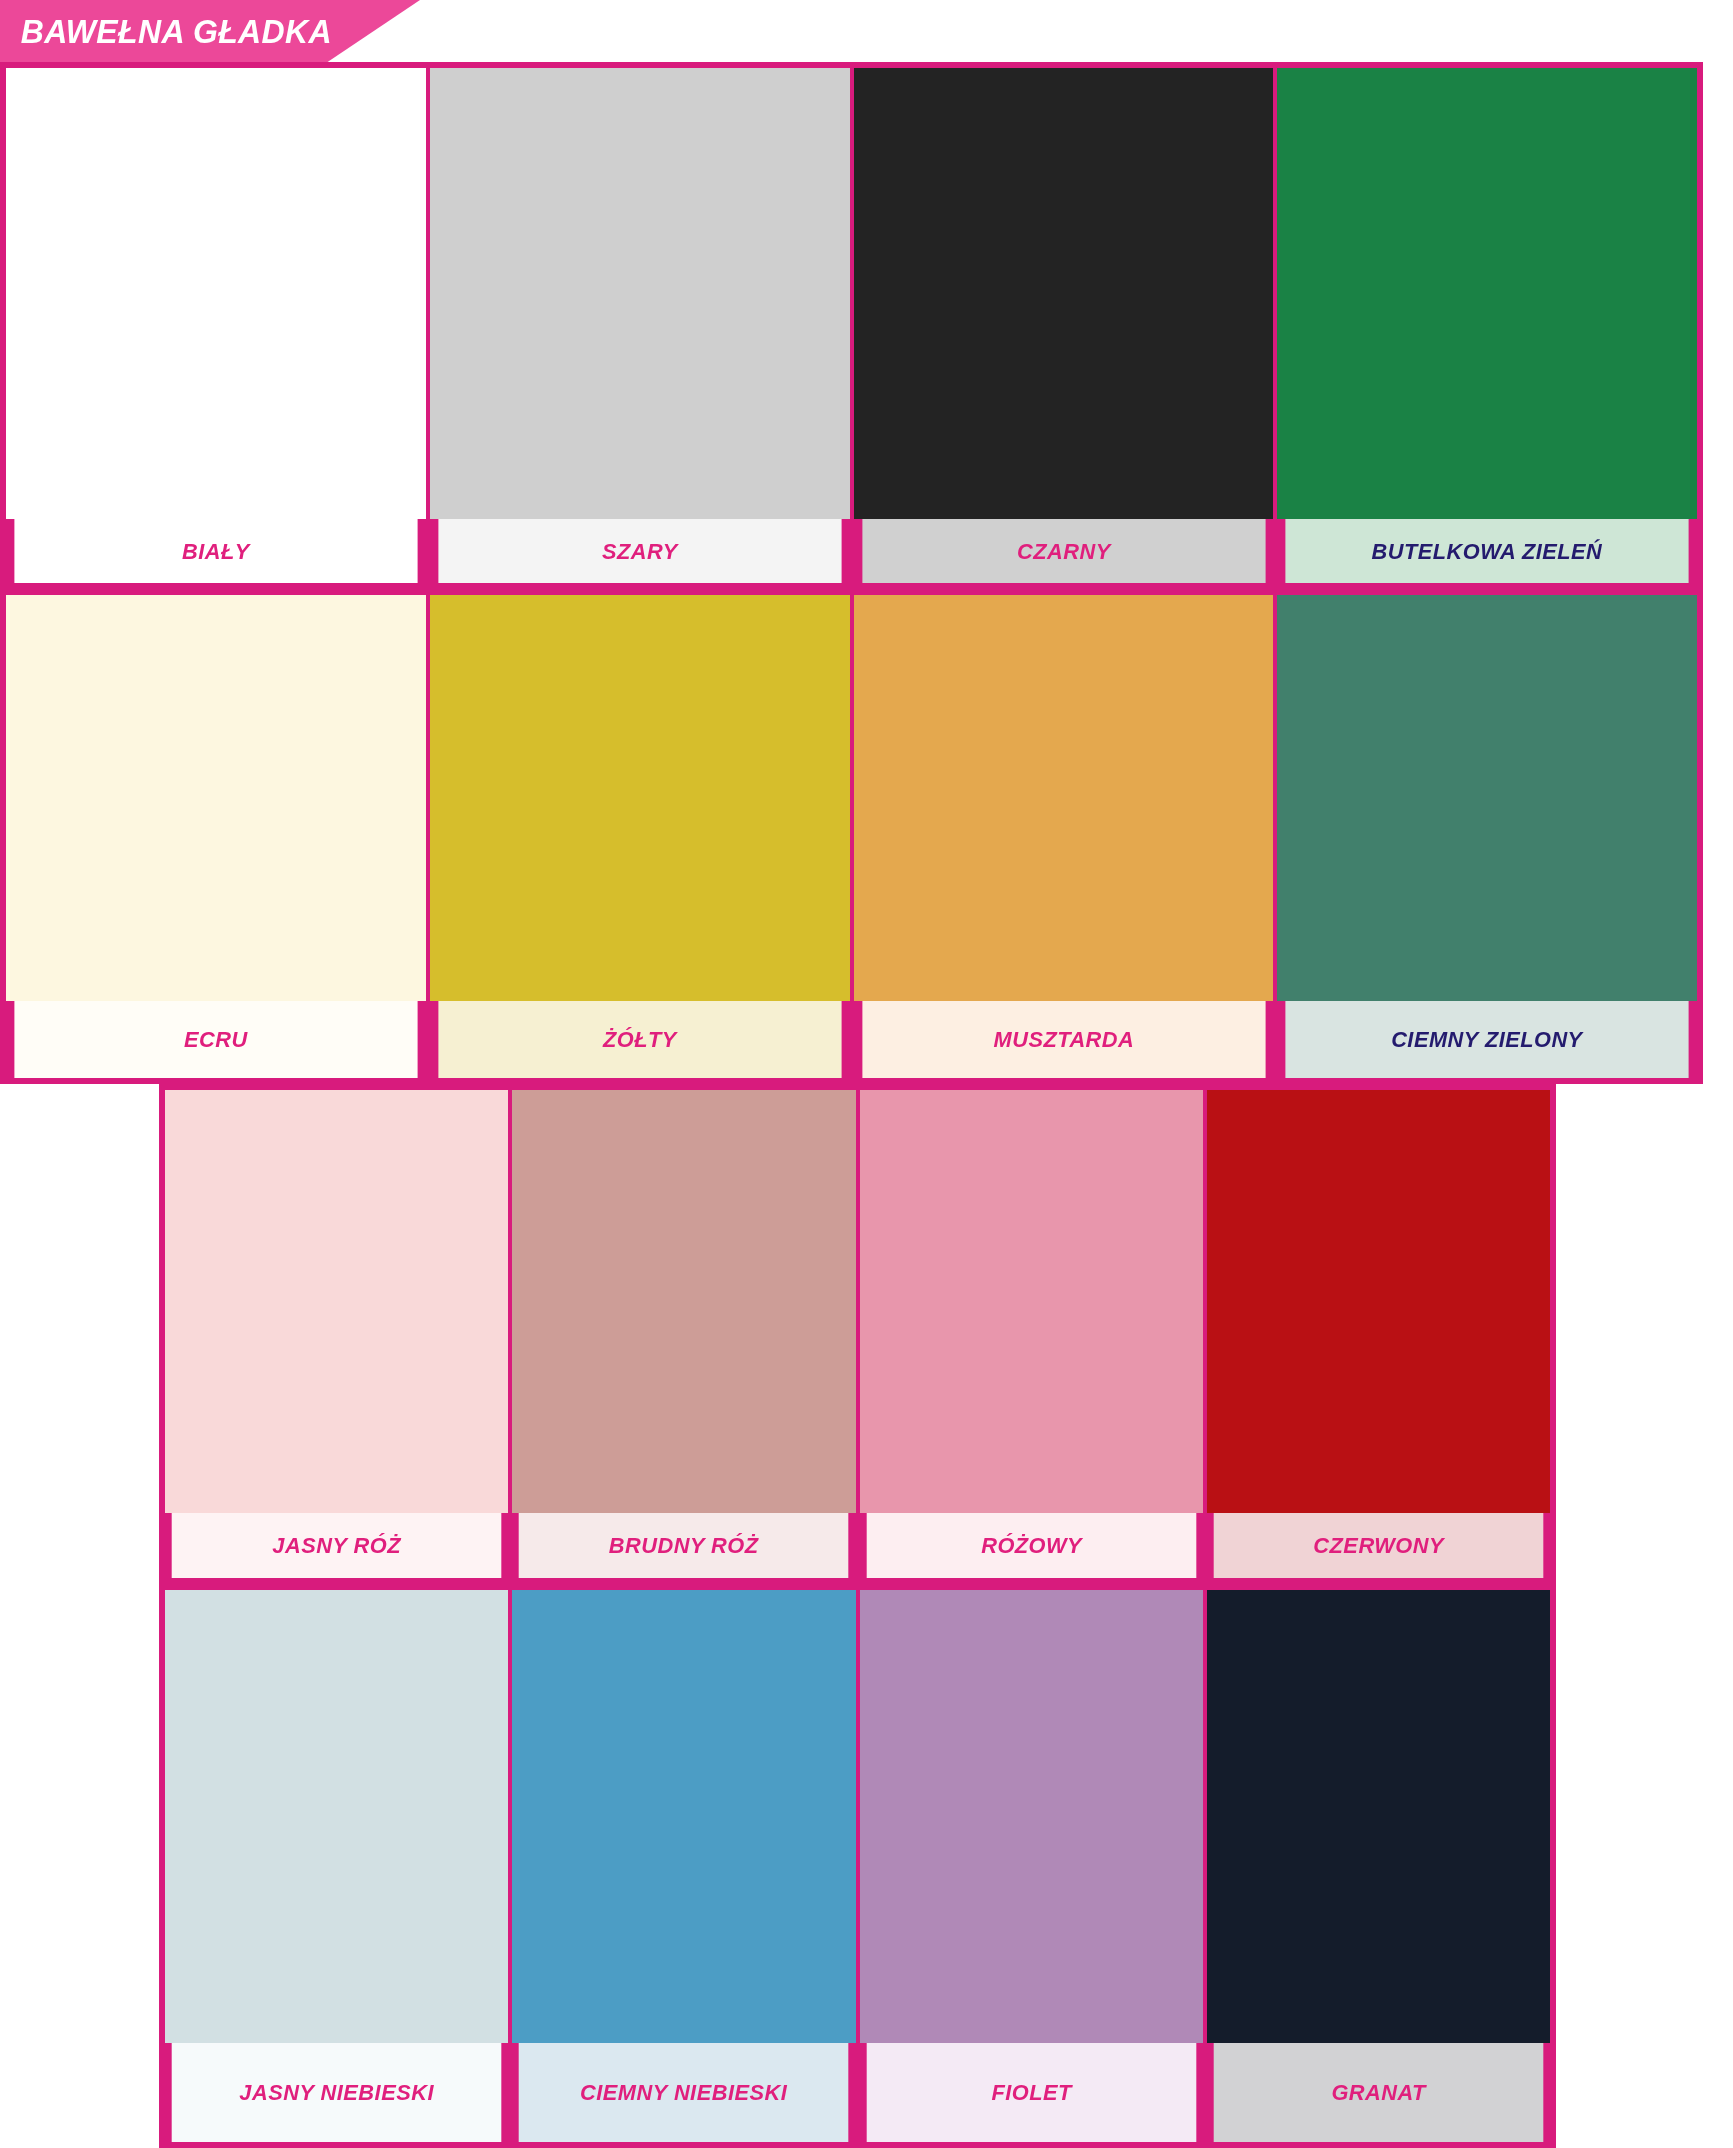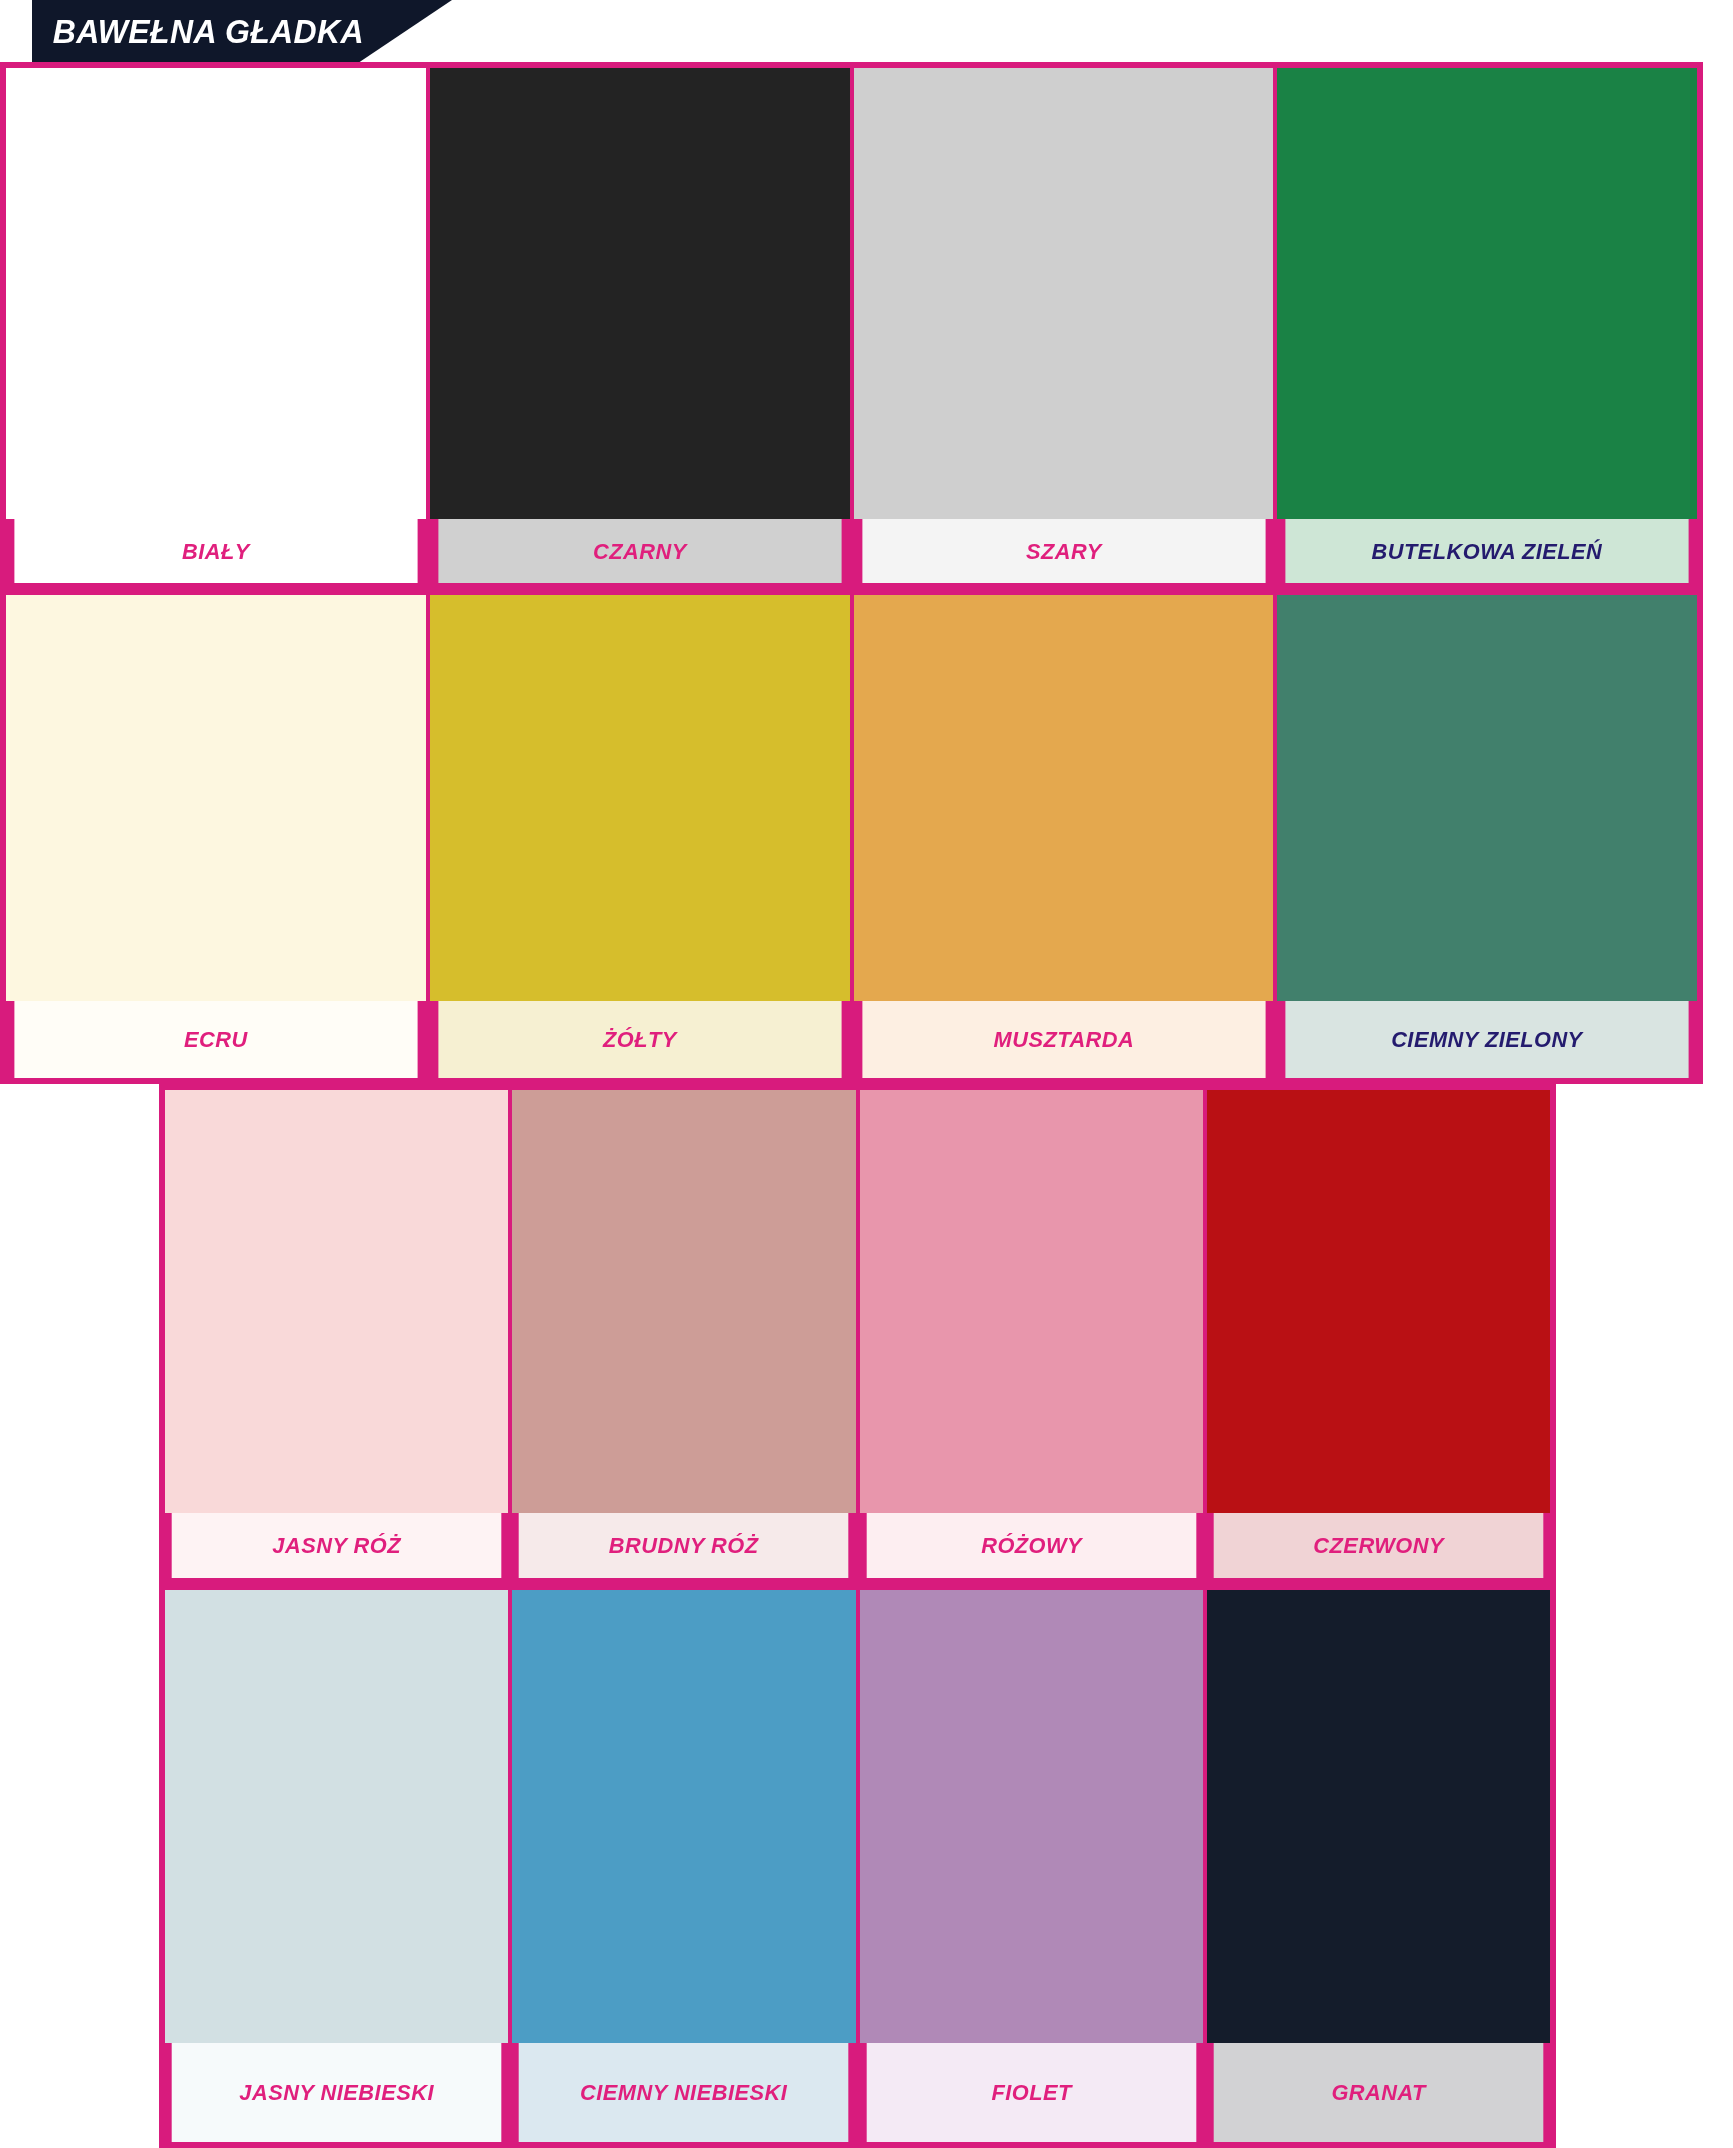--- a/index.html
+++ b/index.html
@@ -91,36 +91,36 @@
   #block-low2 .chip-label { height: 99px; }
 
   
   #block-top .swatch:first-child .chip-label { height: 64px; }
 </style>
 </head>
 <body>
 
 <div id="page" style="--magenta: #d81b7d;">
 
-  <div id="header-banner" style="background: #0f172a; margin-left: 32px;">
+  <div id="header-banner" style="background: #ec4899;">
     <span id="header-title" style="color: rgb(255, 255, 255);">BAWEŁNA GŁADKA</span>
   </div>
 
   <div class="block" id="block-top">
       <div class="swatch">
         <div class="chip" style="background: rgb(255, 255, 255);"></div>
         <div class="chip-label" style="background: rgb(255, 255, 255); color: rgb(224, 31, 125); transform: scaleX(0.96);">BIAŁY</div>
       </div>
       <div class="swatch">
+        <div class="chip" style="background: rgb(207, 207, 207);"></div>
+        <div class="chip-label" style="background: rgb(244, 244, 244); color: rgb(224, 31, 125); transform: scaleX(0.96);">SZARY</div>
+      </div>
+      <div class="swatch">
         <div class="chip" style="background: rgb(35, 35, 35);"></div>
         <div class="chip-label" style="background: rgb(208, 208, 208); color: rgb(224, 31, 125); transform: scaleX(0.96);">CZARNY</div>
-      </div>
-      <div class="swatch">
-        <div class="chip" style="background: rgb(207, 207, 207);"></div>
-        <div class="chip-label" style="background: rgb(244, 244, 244); color: rgb(224, 31, 125); transform: scaleX(0.96);">SZARY</div>
       </div>
       <div class="swatch">
         <div class="chip" style="background: rgb(26, 130, 69);"></div>
         <div class="chip-label" style="background: rgb(206, 230, 214); color: rgb(36, 27, 110); transform: scaleX(0.96);">BUTELKOWA ZIELEŃ</div>
       </div>
     </div>
   <div class="block" id="block-mid">
       <div class="swatch">
         <div class="chip" style="background: rgb(253, 247, 224);"></div>
         <div class="chip-label" style="background: rgb(255, 253, 247); color: rgb(224, 31, 125); transform: scaleX(0.96);">ECRU</div>

